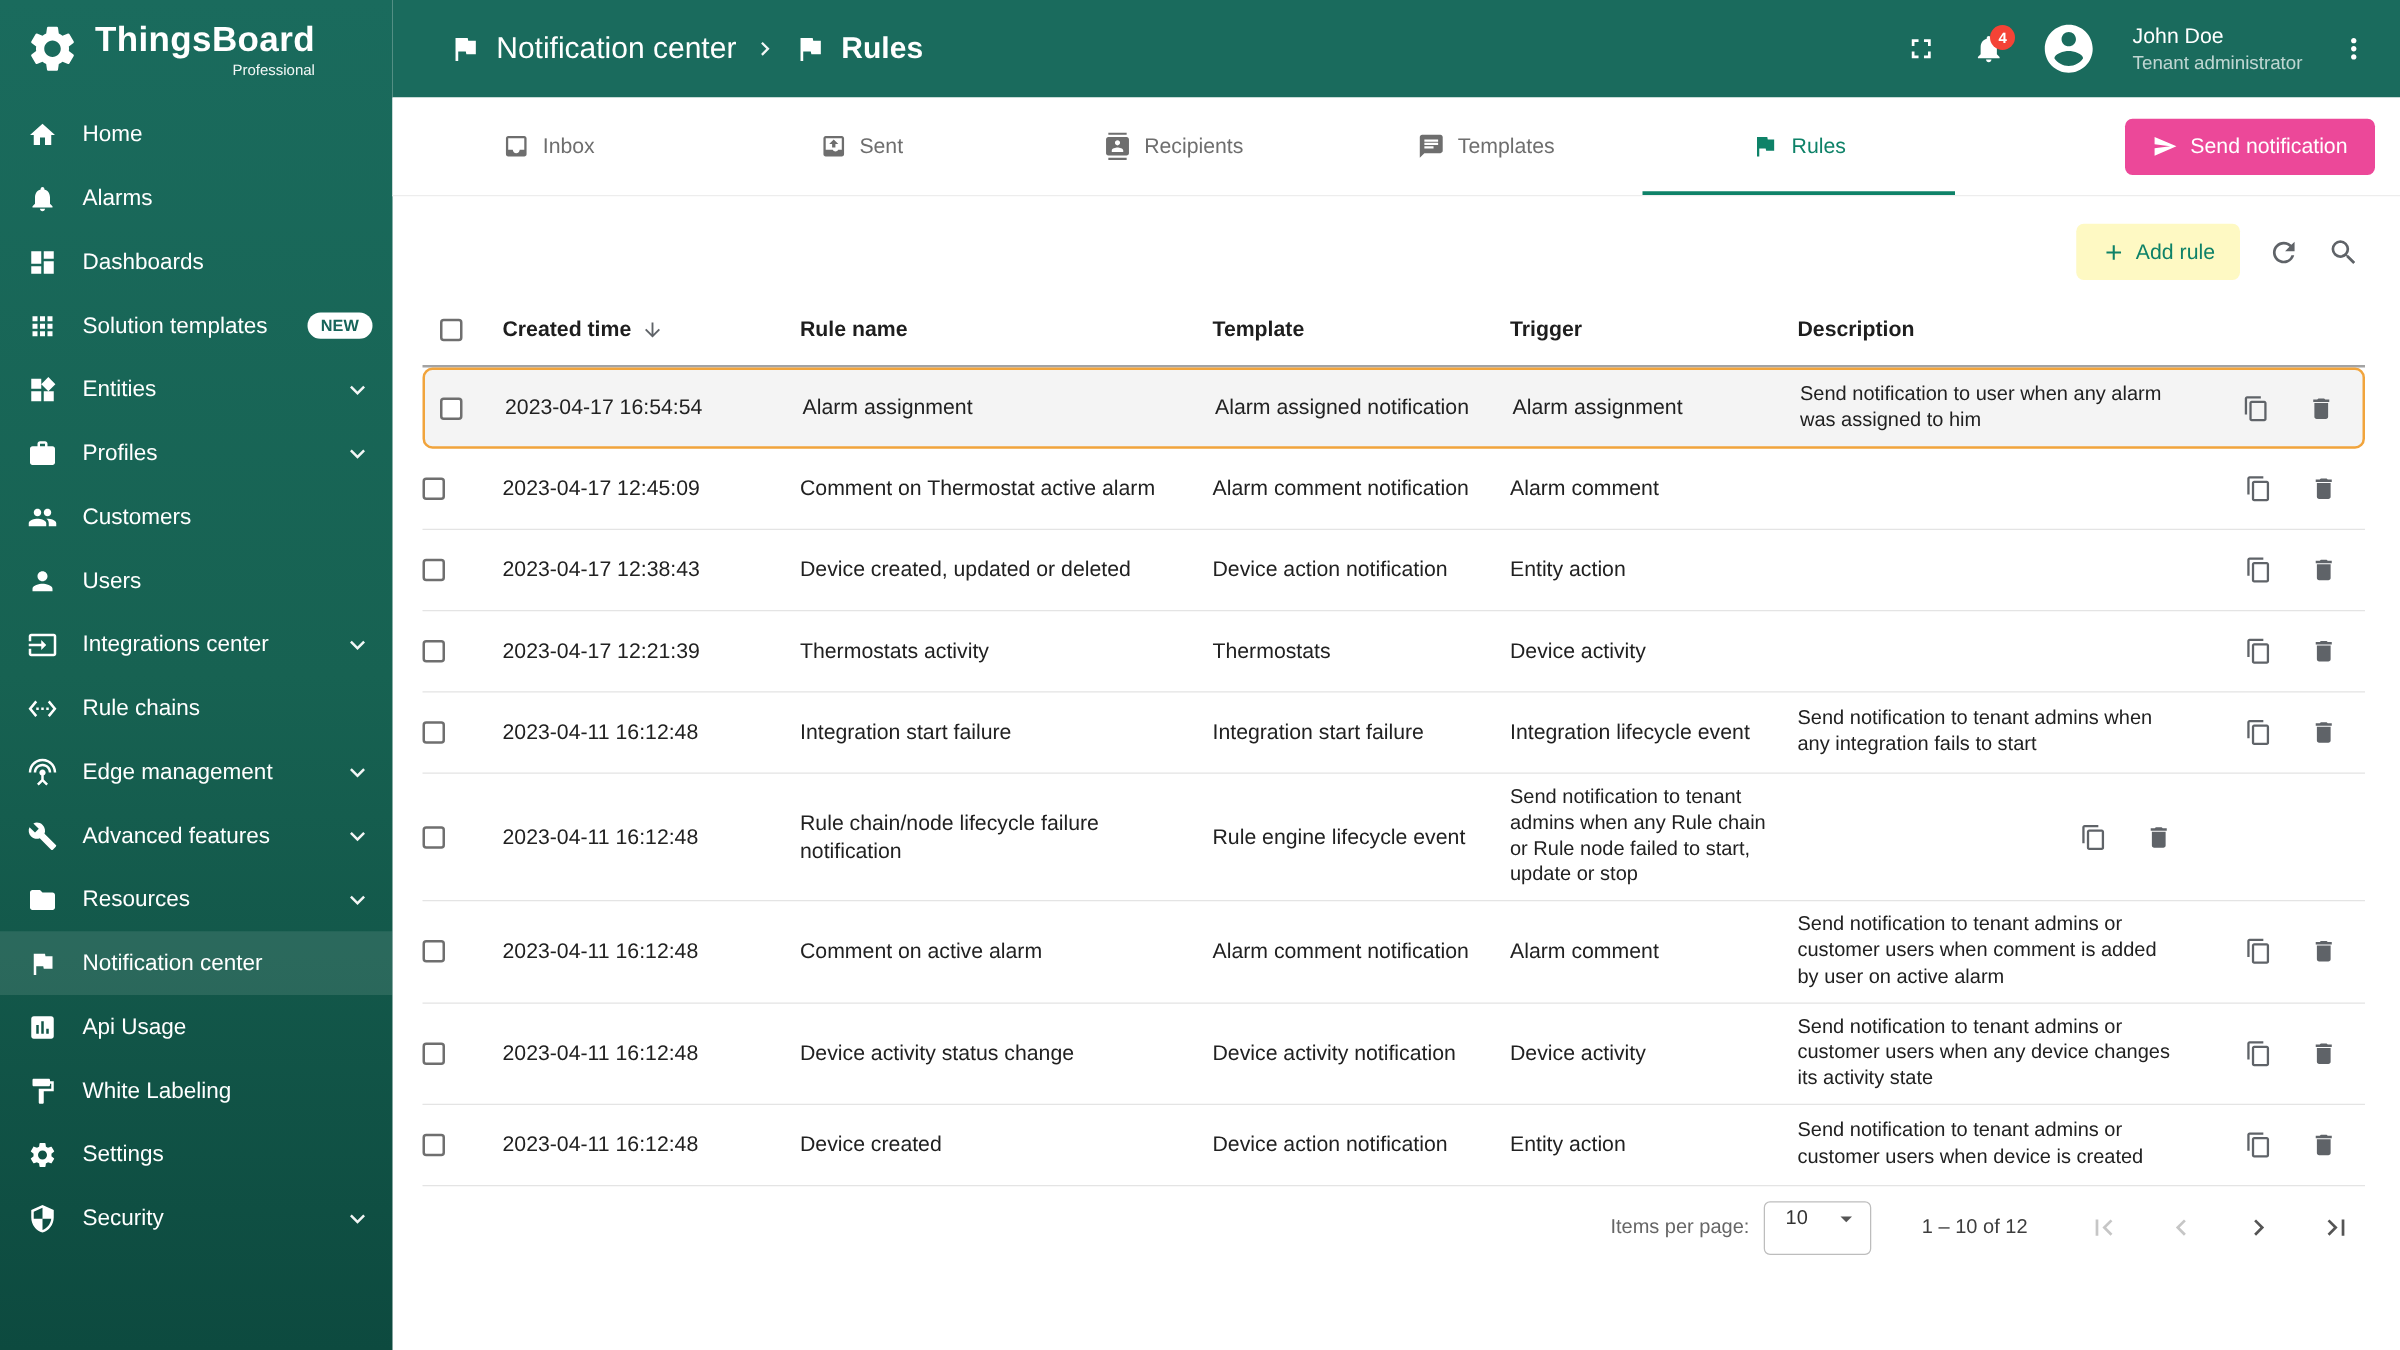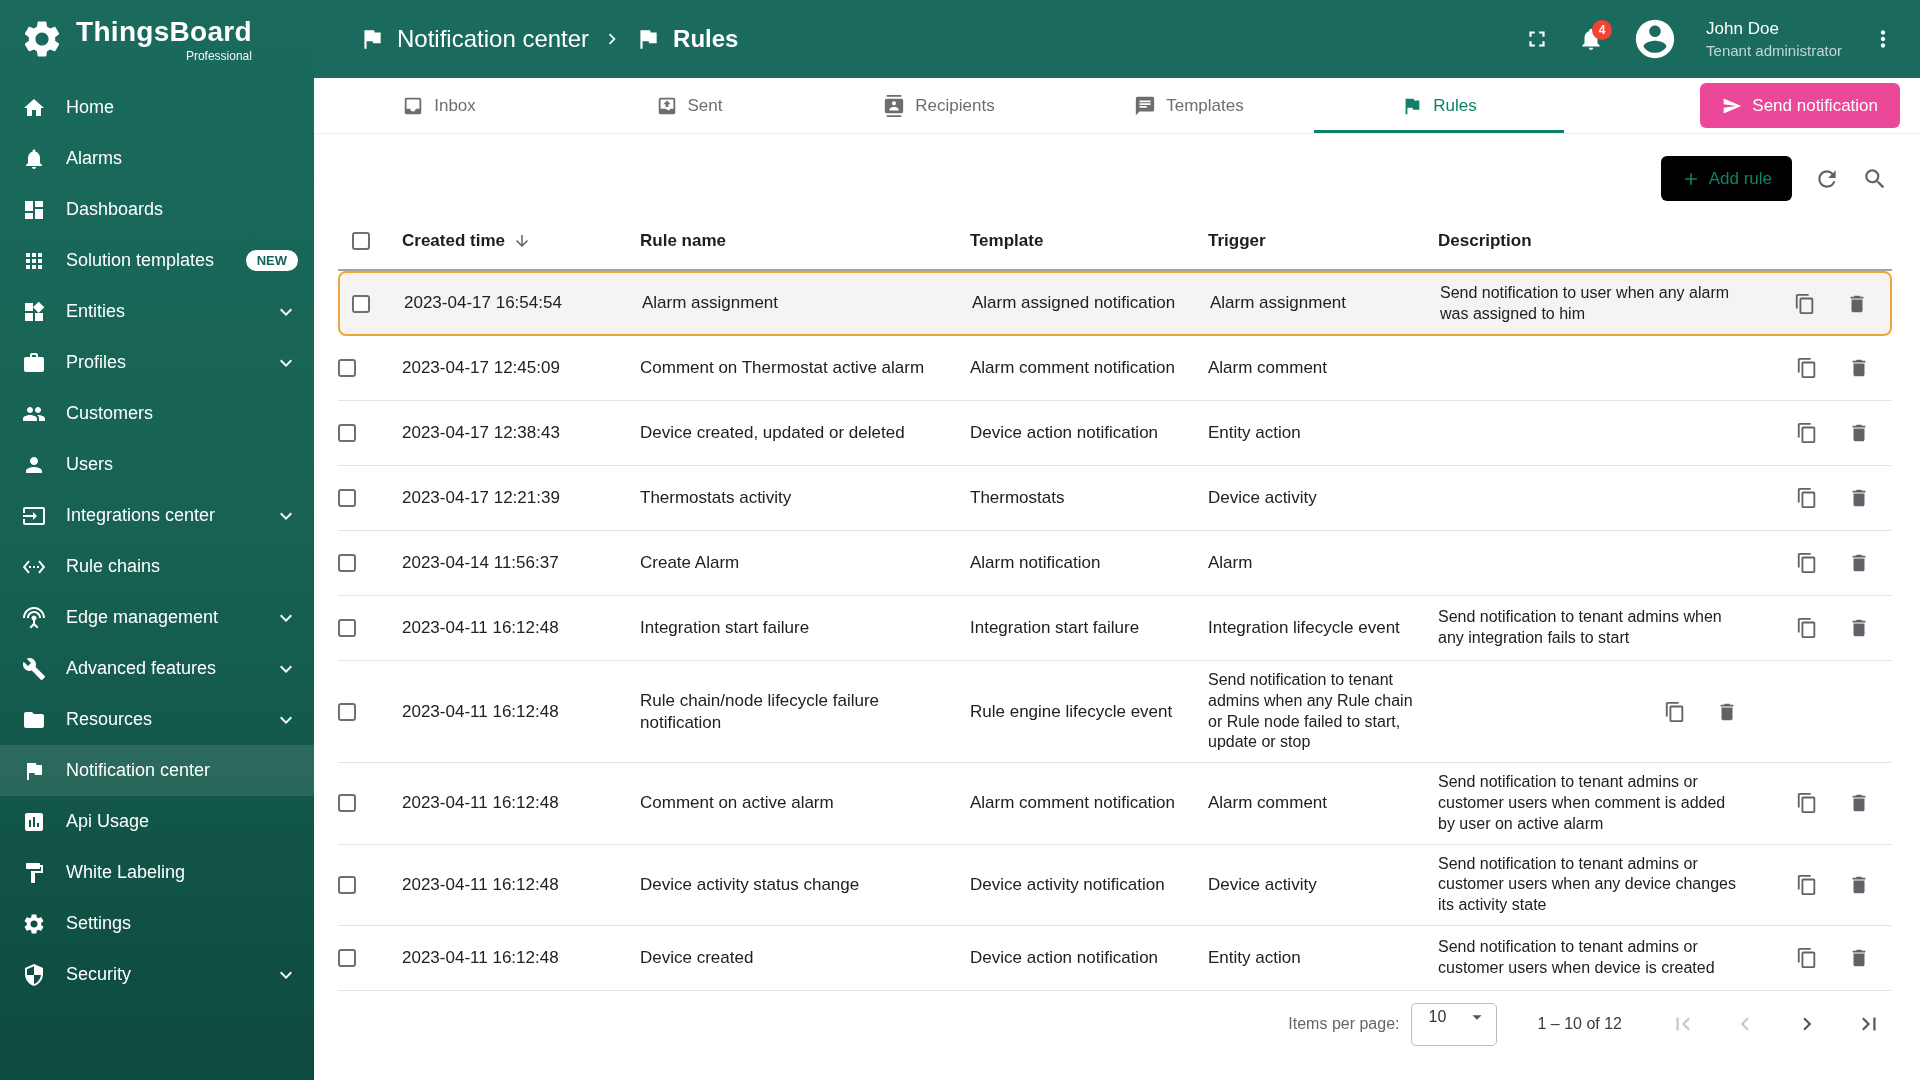--- a/index.html
+++ b/index.html
@@ -58,21 +58,21 @@
     background:#f44336; border-radius:50%; color:#fff; font-size:12px; font-weight:700;
     display:flex; align-items:center; justify-content:center;
   }
   .avatar { width:46px; height:46px; color:#fff; cursor:pointer; }
   .user-block { display:flex; flex-direction:column; gap:3px; cursor:pointer; }
   .user-name { font-size:17px; font-weight:400; }
   .user-role { font-size:15px; color:rgba(255,255,255,.72); }
 
   
   .tabbar {
-    height:56px; flex-shrink:0; display:flex; align-items:stretch;
+    height:79px; flex-shrink:0; display:flex; align-items:stretch;
     border-bottom:1px solid #ededed; background:#fff;
   }
   .tabs { display:flex; align-items:stretch; }
   .tab {
     width:250px; display:flex; align-items:center; justify-content:center; gap:10px;
     font-size:17px; font-weight:500; color:#6e6e6e; cursor:pointer; position:relative;
   }
   .tab-icon { width:22px; height:22px; }
   .tab.active { color:#0e8268; }
   .tab.active::after {
@@ -84,21 +84,21 @@
     background:#ec4899; color:#fff; border:none; border-radius:6px;
     font-family:inherit; font-size:17px; font-weight:500; cursor:pointer;
   }
   .btn-icon { width:20px; height:20px; }
 
   
   .content { flex:1; display:flex; flex-direction:column; padding:0 28px 0 24px; min-height:0; }
   .toolbar { display:flex; justify-content:flex-end; align-items:center; gap:22px; padding:22px 4px 0 0; }
   .add-btn {
     display:flex; align-items:center; gap:8px; height:45px; padding:0 20px;
-    background:#000000; color:#0e8268; border:none; border-radius:6px;
+    background:#fef9c3; color:#0e8268; border:none; border-radius:6px;
     font-family:inherit; font-size:17px; font-weight:500; cursor:pointer;
   }
   .tool-icon { width:26px; height:26px; color:#5f6368; cursor:pointer; }
 
   .grid {
     display:grid;
     grid-template-columns:64px 238px 330px 238px 230px 1fr 132px;
     align-items:center;
   }
   .thead { margin-top:12px; min-height:58px; border-bottom:2px solid #a3a3a3; }
@@ -596,42 +596,20 @@
               <svg viewBox="0 0 24 24" fill="currentColor">
                 <path d="M6 19c0 1.1.9 2 2 2h8c1.1 0 2-.9 2-2V7H6v12zM19 4h-3.5l-1-1h-5l-1 1H5v2h14V4z"></path>
               </svg>
             </span>
     </div>
   </div>
   <div class="grid trow ">
     <div class="td cbcol">
             <span class="checkbox"></span>
           </div>
-    <div class="td">2023-04-14 11:56:37</div>
-    <div class="td">Create Alarm</div>
-    <div class="td">Alarm notification</div>
-    <div class="td">Alarm</div>
-    <div class="td desc"></div>
-    <div class="td actions">
-      <span class="icon-btn">
-              <svg viewBox="0 0 24 24" fill="currentColor">
-                <path d="M16 1H4c-1.1 0-2 .9-2 2v14h2V3h12V1zm3 4H8c-1.1 0-2 .9-2 2v14c0 1.1.9 2 2 2h11c1.1 0 2-.9 2-2V7c0-1.1-.9-2-2-2zm0 16H8V7h11v14z"></path>
-              </svg>
-            </span>
-      <span class="icon-btn">
-              <svg viewBox="0 0 24 24" fill="currentColor">
-                <path d="M6 19c0 1.1.9 2 2 2h8c1.1 0 2-.9 2-2V7H6v12zM19 4h-3.5l-1-1h-5l-1 1H5v2h14V4z"></path>
-              </svg>
-            </span>
-    </div>
-  </div>
-  <div class="grid trow ">
-    <div class="td cbcol">
-            <span class="checkbox"></span>
-          </div>
     <div class="td">2023-04-11 16:12:48</div>
     <div class="td">Integration start failure</div>
     <div class="td">Integration start failure</div>
     <div class="td">Integration lifecycle event</div>
     <div class="td desc">Send notification to tenant admins when any integration fails to start</div>
     <div class="td actions">
       <span class="icon-btn">
               <svg viewBox="0 0 24 24" fill="currentColor">
                 <path d="M16 1H4c-1.1 0-2 .9-2 2v14h2V3h12V1zm3 4H8c-1.1 0-2 .9-2 2v14c0 1.1.9 2 2 2h11c1.1 0 2-.9 2-2V7c0-1.1-.9-2-2-2zm0 16H8V7h11v14z"></path>
               </svg>

